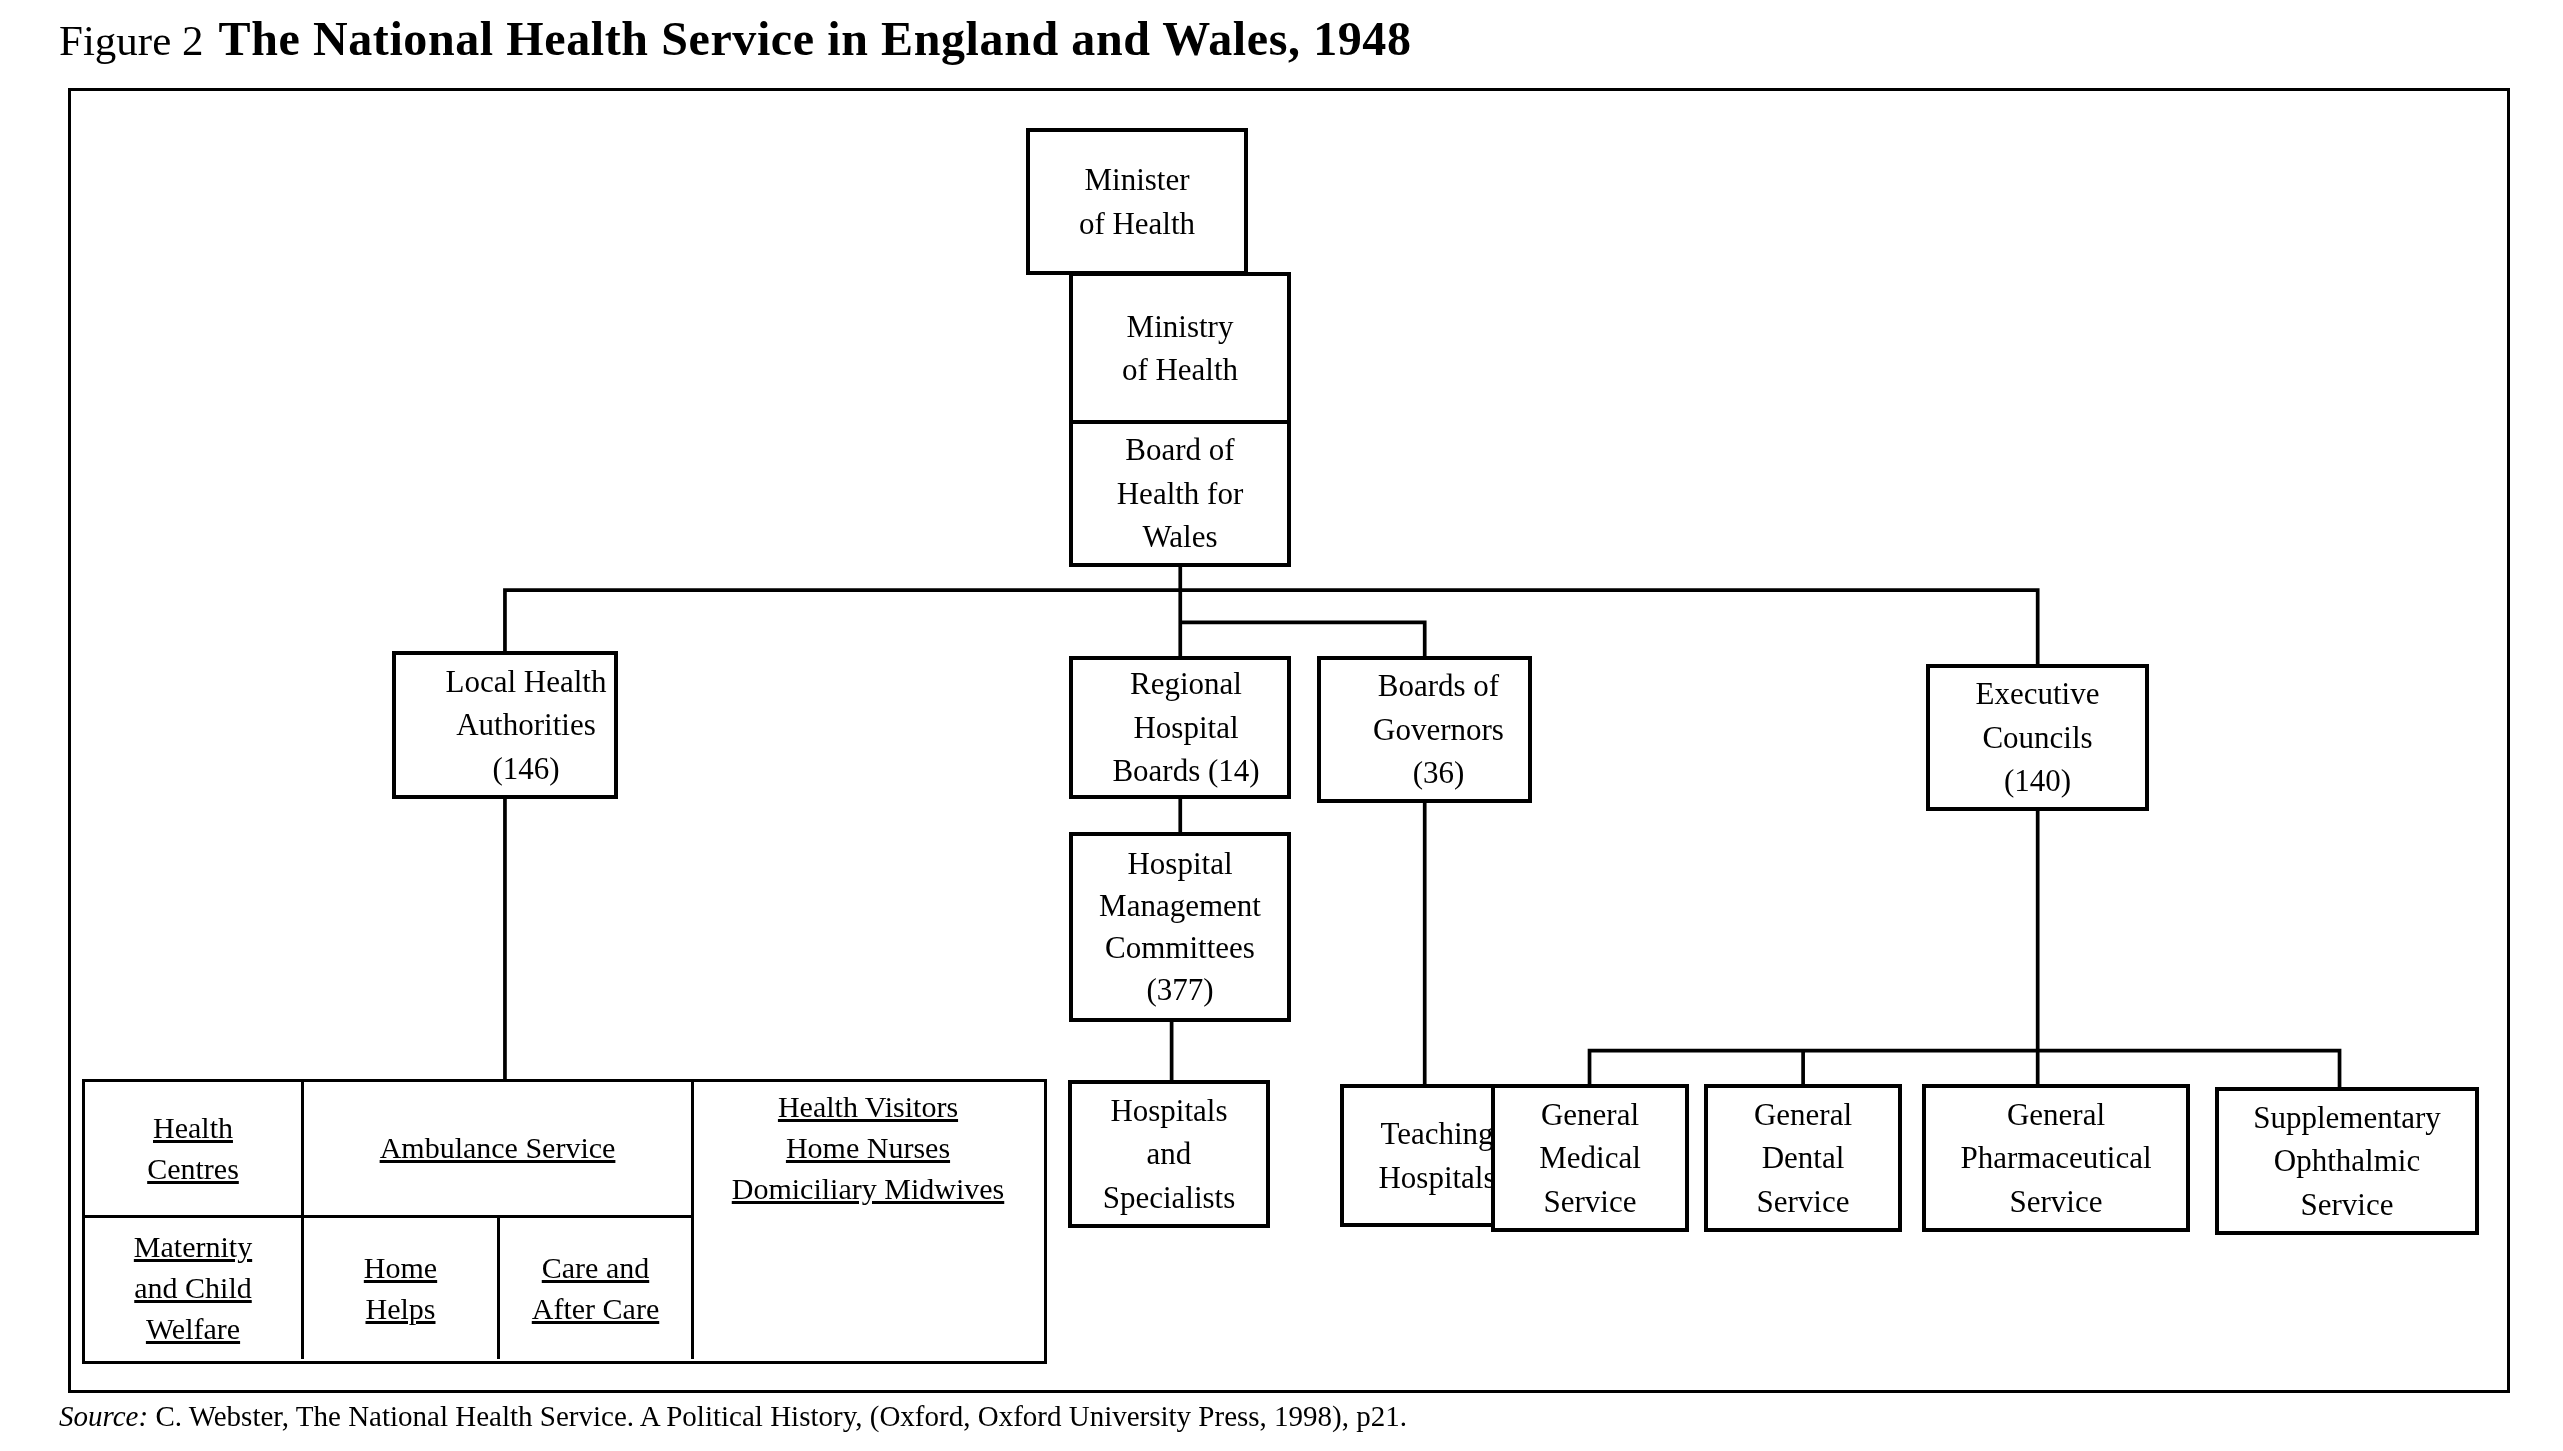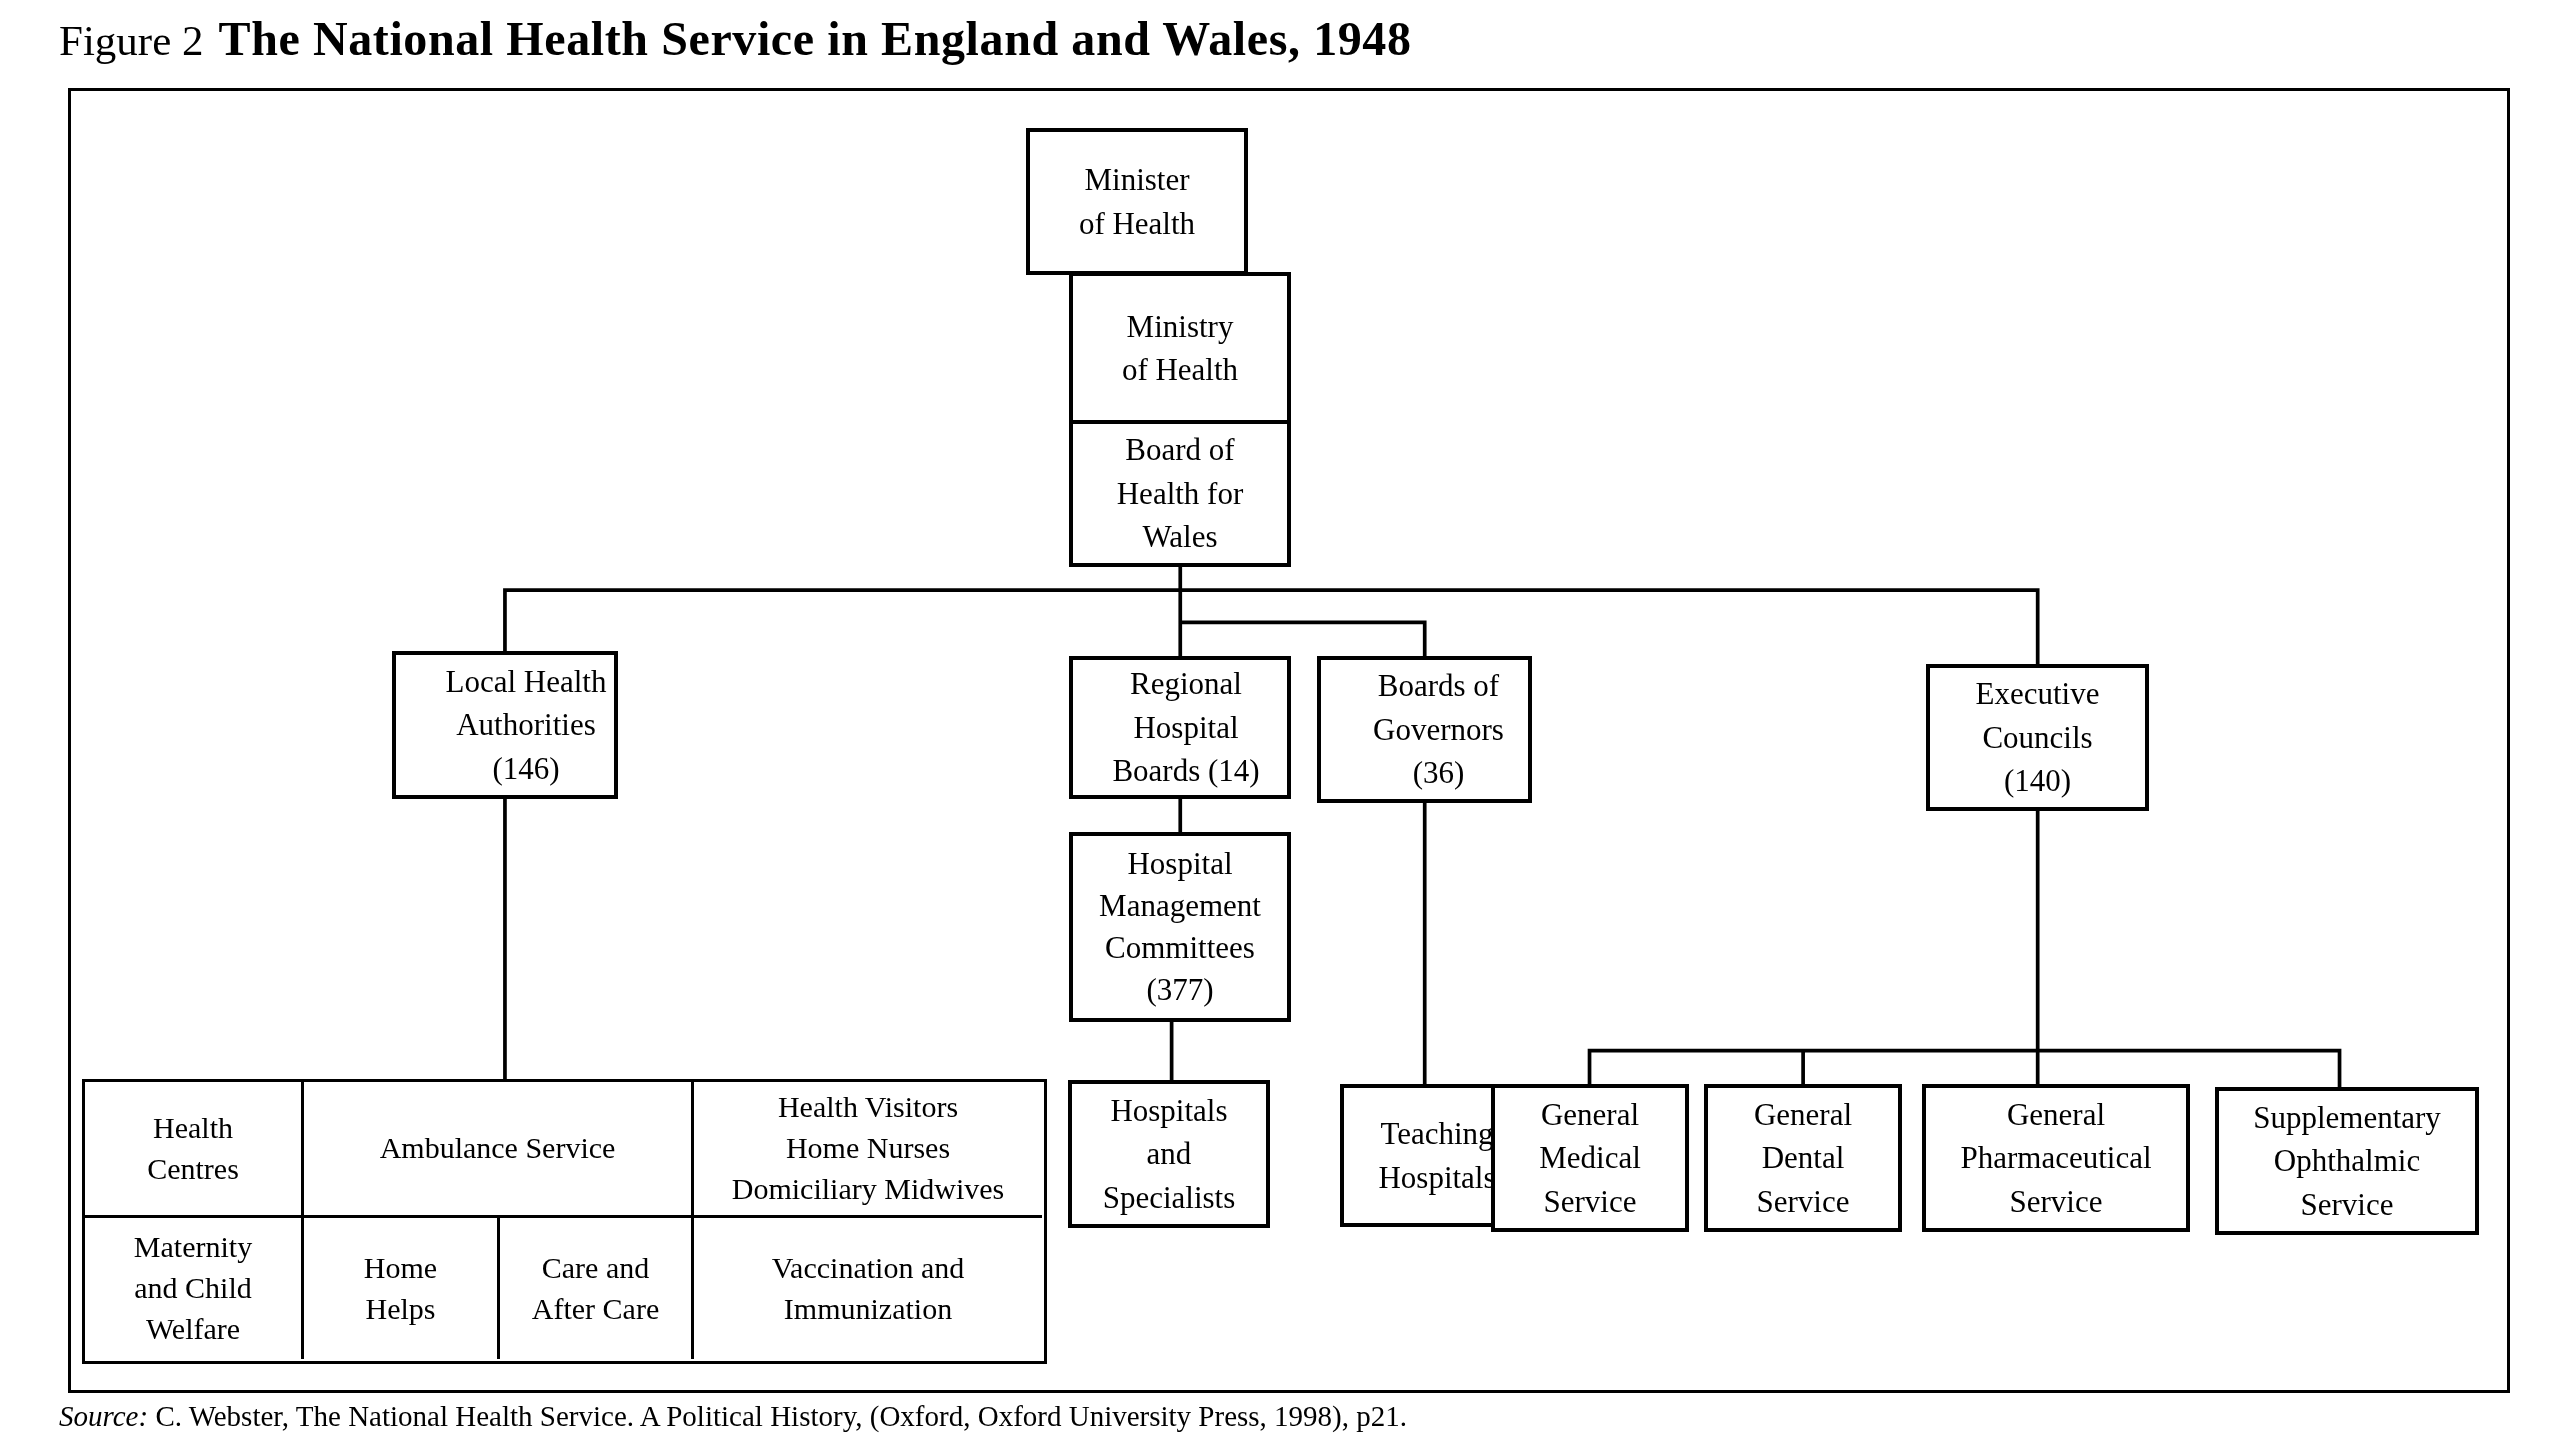--- a/index.html
+++ b/index.html
@@ -69,20 +69,21 @@
     top: 1079px;
     width: 965px;
     height: 285px;
     box-sizing: border-box;
     border: 3.7px solid #000;
     display: grid;
     grid-template-columns: 219px 196px 194px 348px;
     grid-template-rows: 133px 144px;
     background: #ffffff;
     z-index: 2;
+    text-decoration: underline;
   }
   .grid-cell {
     box-sizing: border-box;
     display: flex;
     align-items: center;
     justify-content: center;
     text-align: center;
     font-size: 30px;
     line-height: 1.36;
     white-space: pre-line;
@@ -178,18 +179,16 @@
   <div class="grid-cell">Health Visitors
 Home Nurses
 Domiciliary Midwives</div>
   <div class="grid-cell br bt">Maternity
 and Child
 Welfare</div>
   <div class="grid-cell br bt">Home
 Helps</div>
   <div class="grid-cell br bt">Care and
 After Care</div>
-  <div class="grid-cell bt">Vaccination and
-Immunization</div>
 </div>
 
 <div class="source-note"><span class="src-prefix">Source:</span><span> C. Webster, The National Health Service. A Political History, (Oxford, Oxford University Press, 1998), p21.</span></div>
 
 
 </body></html>

